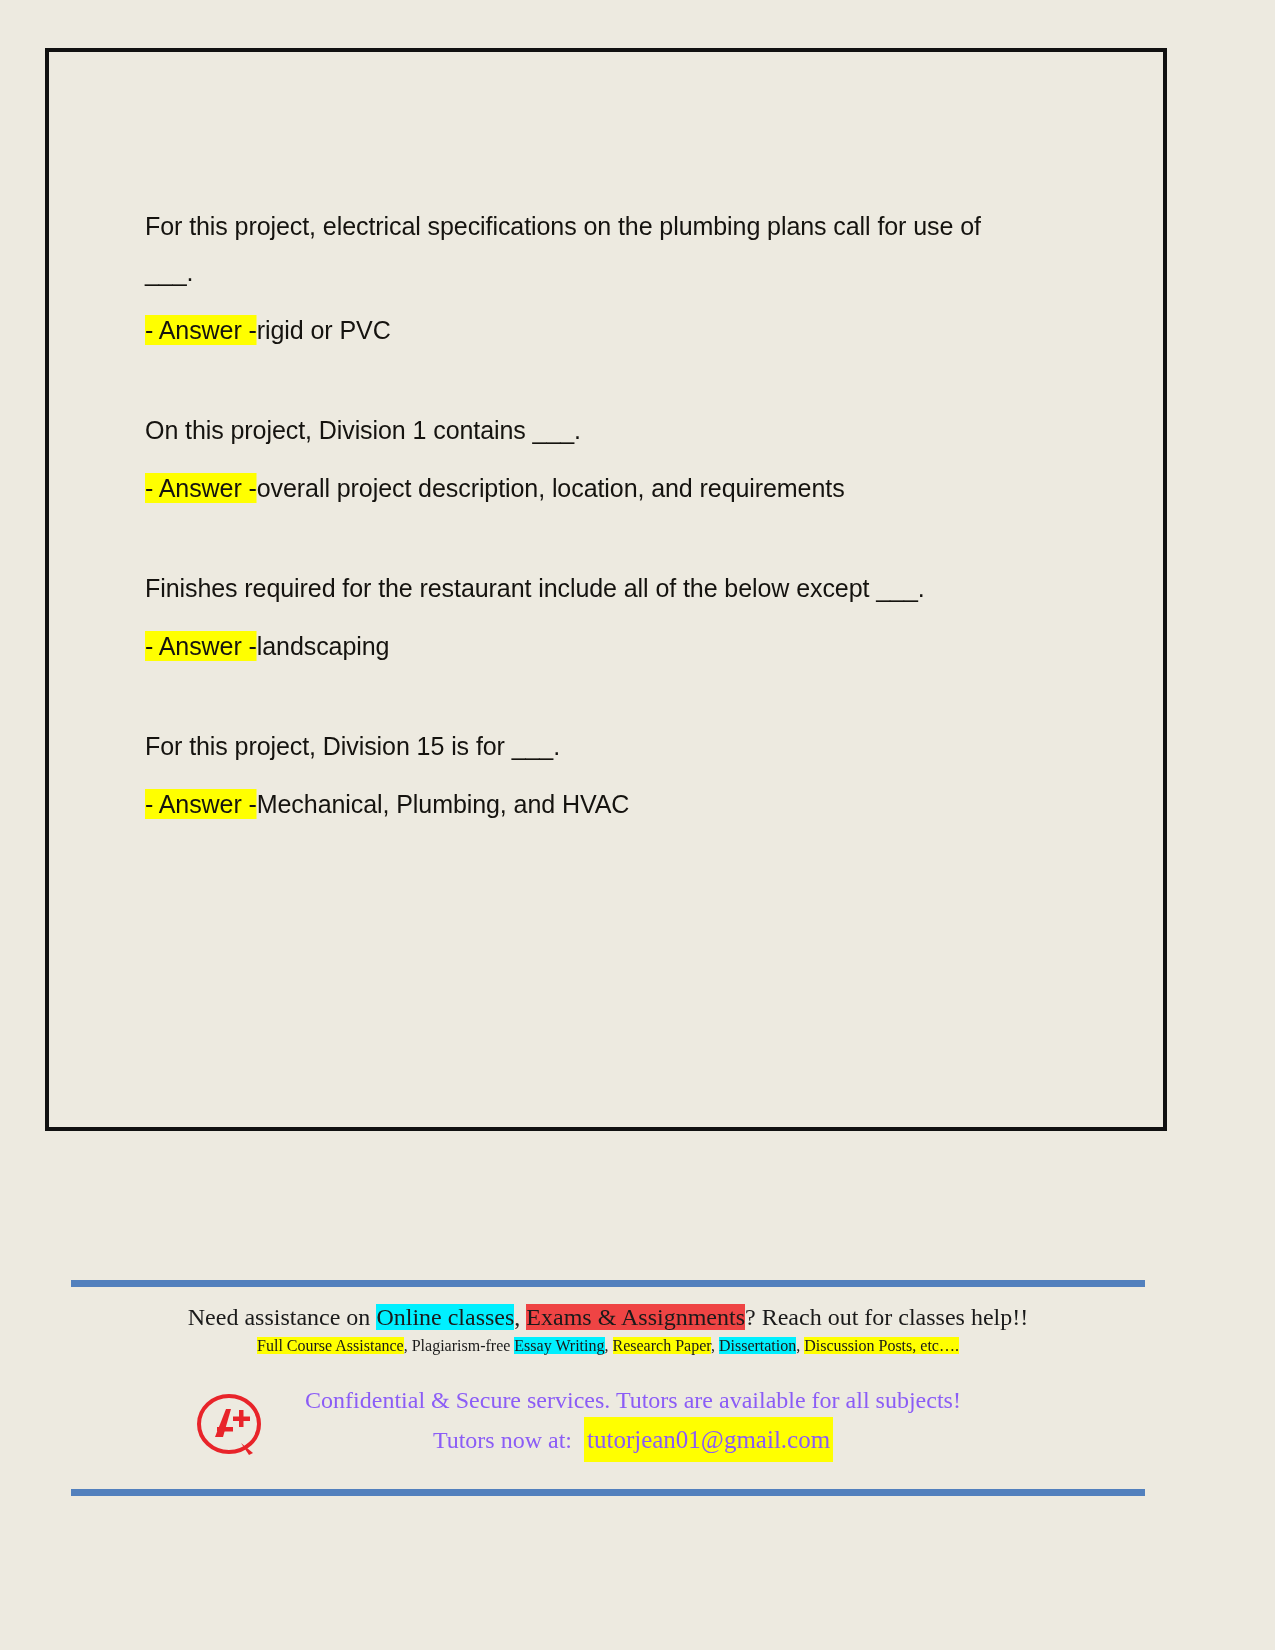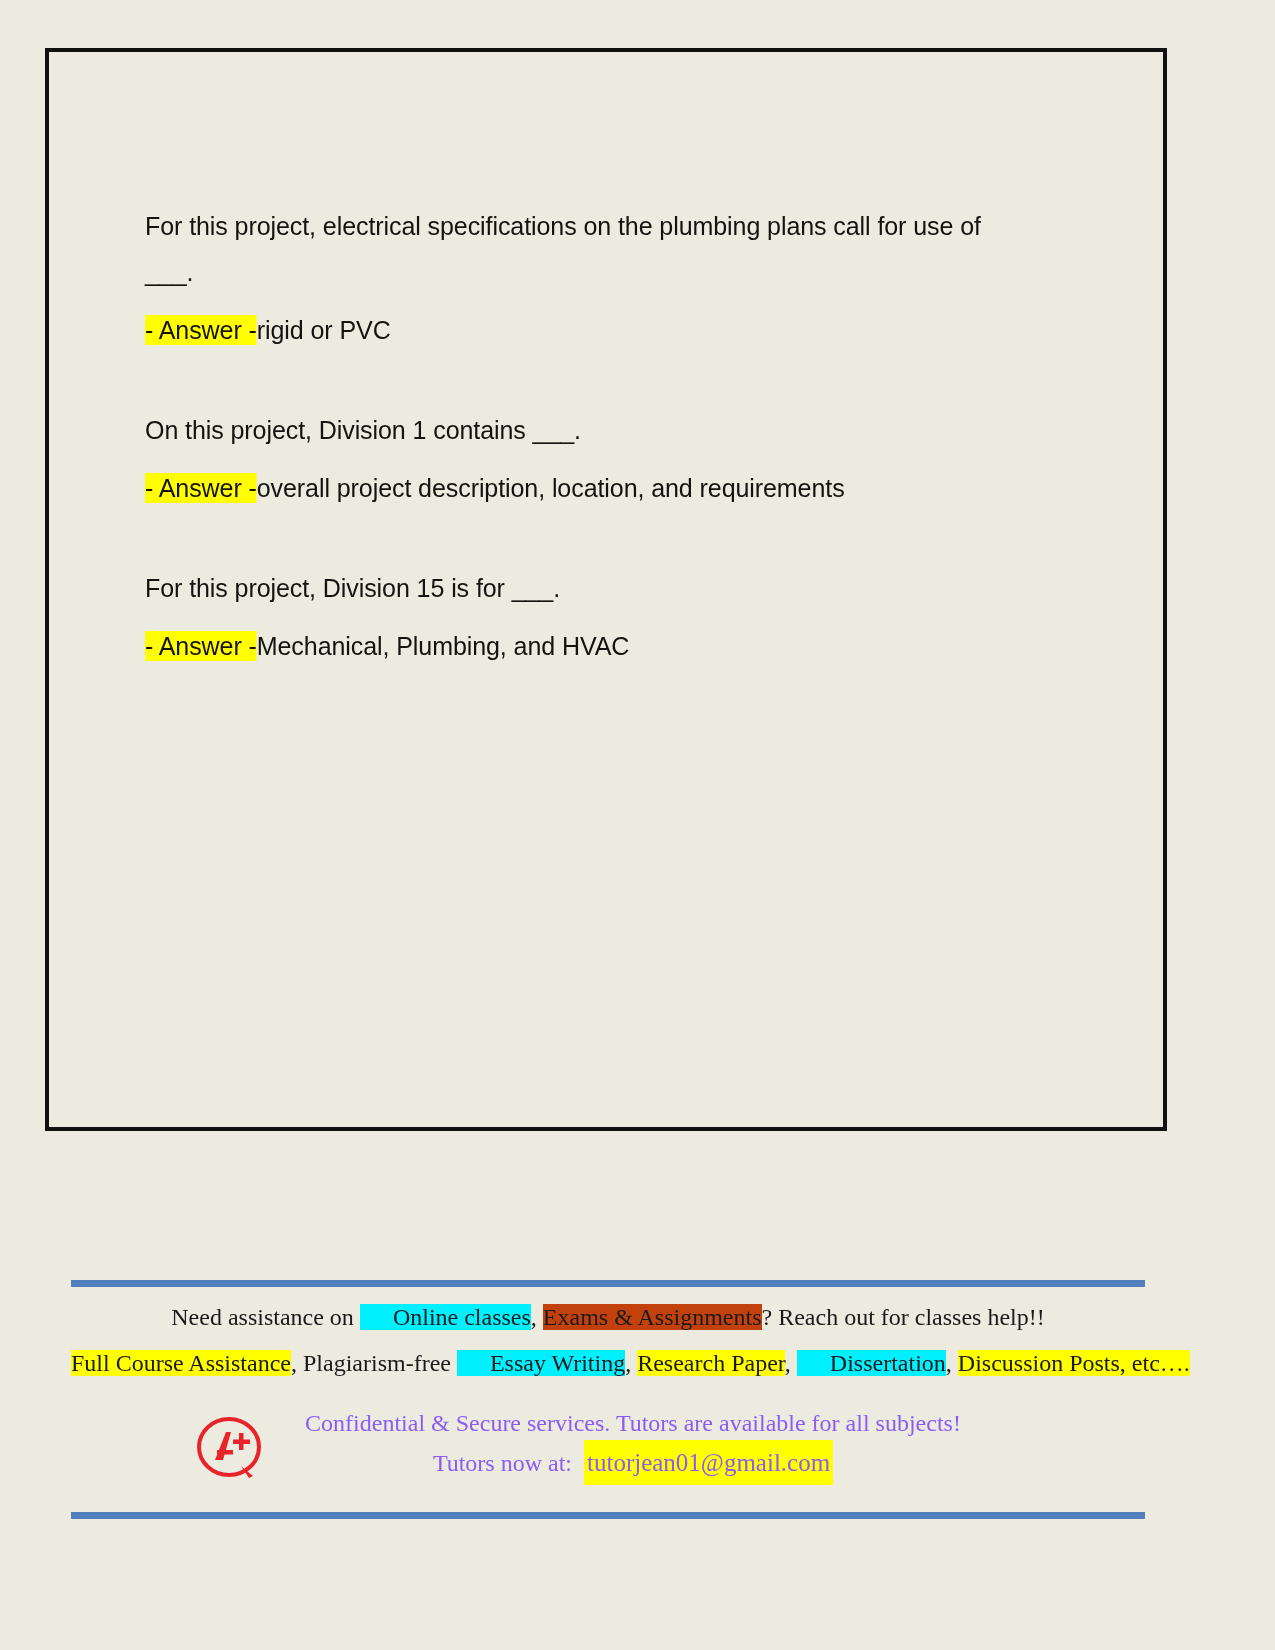--- a/index.html
+++ b/index.html
@@ -90,29 +90,28 @@
     color: #1a1a1a;
   }
 
   .promo-line1 {
     font-size: 24px;
     line-height: 1.35;
     white-space: nowrap;
   }
 
   .promo-line2 {
-    font-size: 24px;
+    font-size: 16px;
     line-height: 1.35;
     white-space: nowrap;
-    margin-top: 14px;
-    text-align: right;
-  }
-
-  .hl-cyan { background: #00f0ff; padding-left: 33px; }
-  .hl-green { background: #c2410c; }
+    margin-top: 2px;
+  }
+
+  .hl-cyan { background: #00f0ff; }
+  .hl-green { background: #ef4444; }
   .hl-yellow { background: #ffff00; }
 
   .lower-footer {
     position: relative;
     margin-top: 26px;
     height: 96px;
   }
 
   .logo {
     position: absolute;
@@ -155,20 +154,24 @@
       <p class="question">For this project, electrical specifications on the plumbing plans call for use of ___.</p>
       <p class="answer-line"><span class="hl-answer">- Answer -</span><span>rigid or PVC</span></p>
     </div>
 
 
     <div class="qa-block">
       <p class="question">On this project, Division 1 contains ___.</p>
       <p class="answer-line"><span class="hl-answer">- Answer -</span><span>overall project description, location, and requirements</span></p>
     </div>
 
+    <div class="qa-block">
+      <p class="question">Finishes required for the restaurant include all of the below except ___.</p>
+      <p class="answer-line"><span class="hl-answer">- Answer -</span><span>landscaping</span></p>
+    </div>
 
     <div class="qa-block">
       <p class="question">For this project, Division 15 is for ___.</p>
       <p class="answer-line"><span class="hl-answer">- Answer -</span><span>Mechanical, Plumbing, and HVAC</span></p>
     </div>
 
   </div>
 
   <div class="footer">
 

